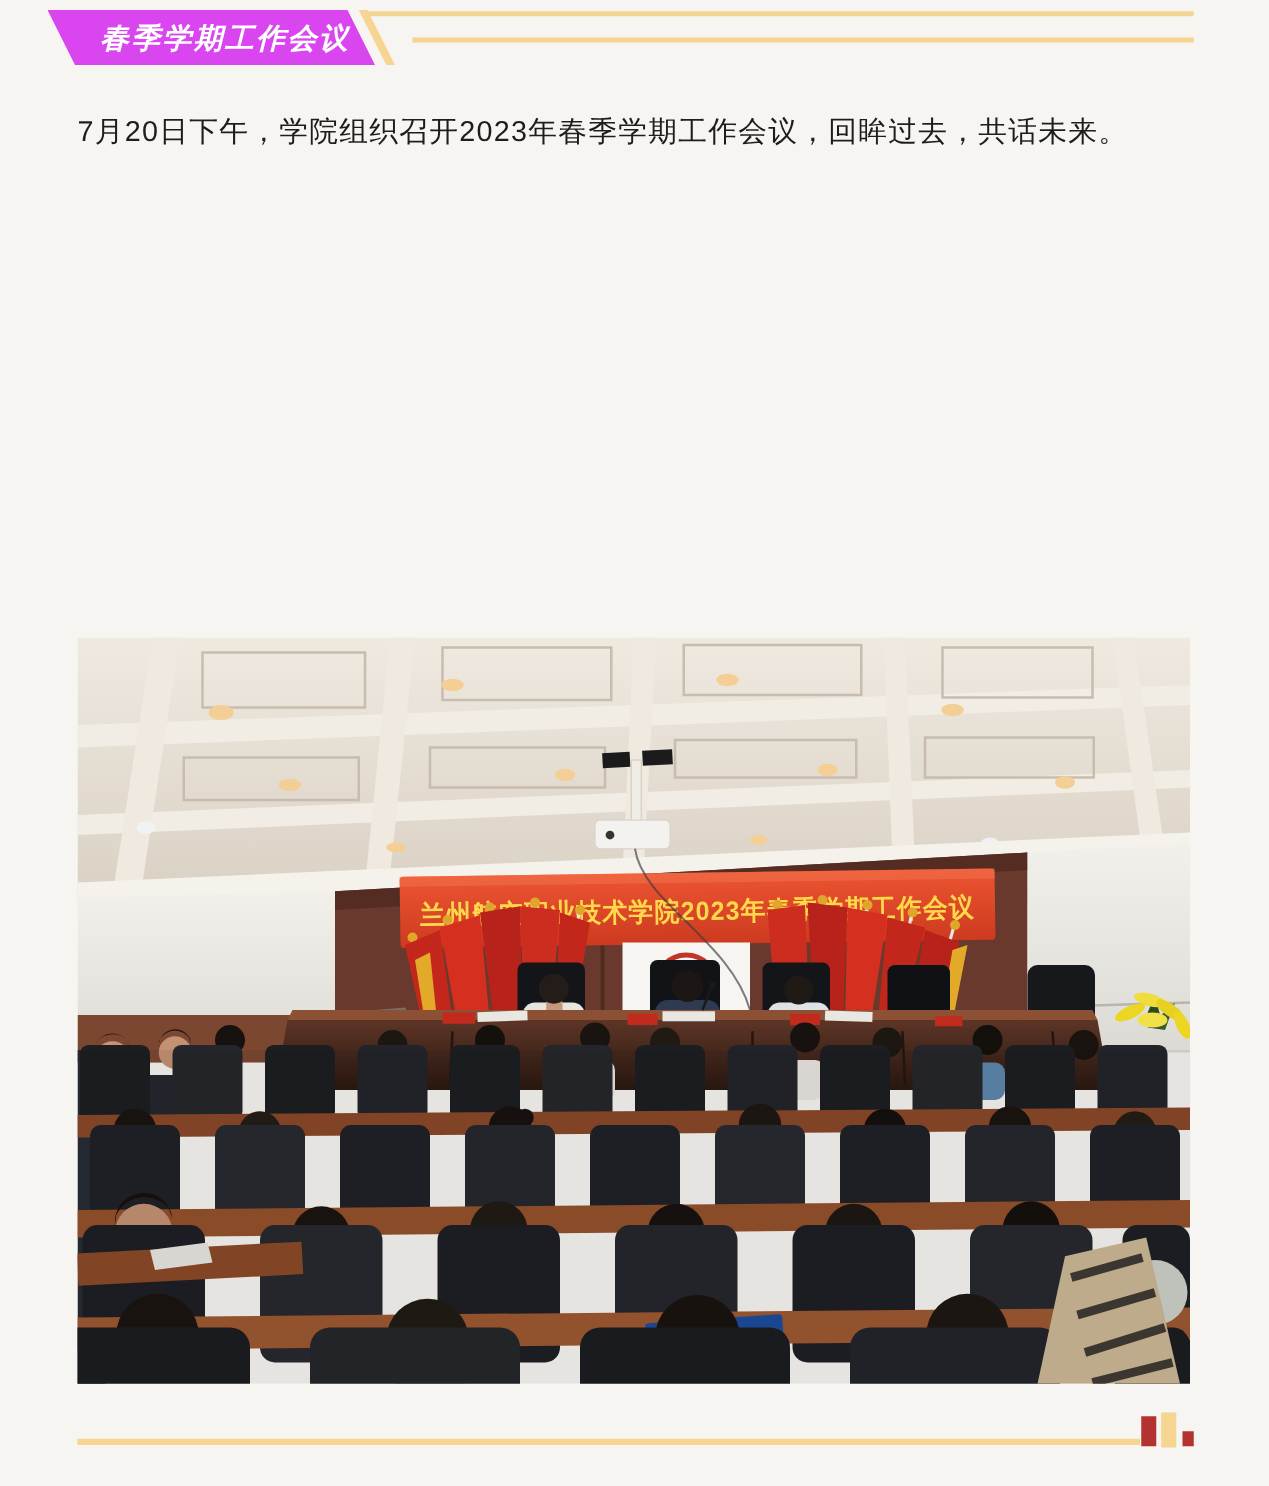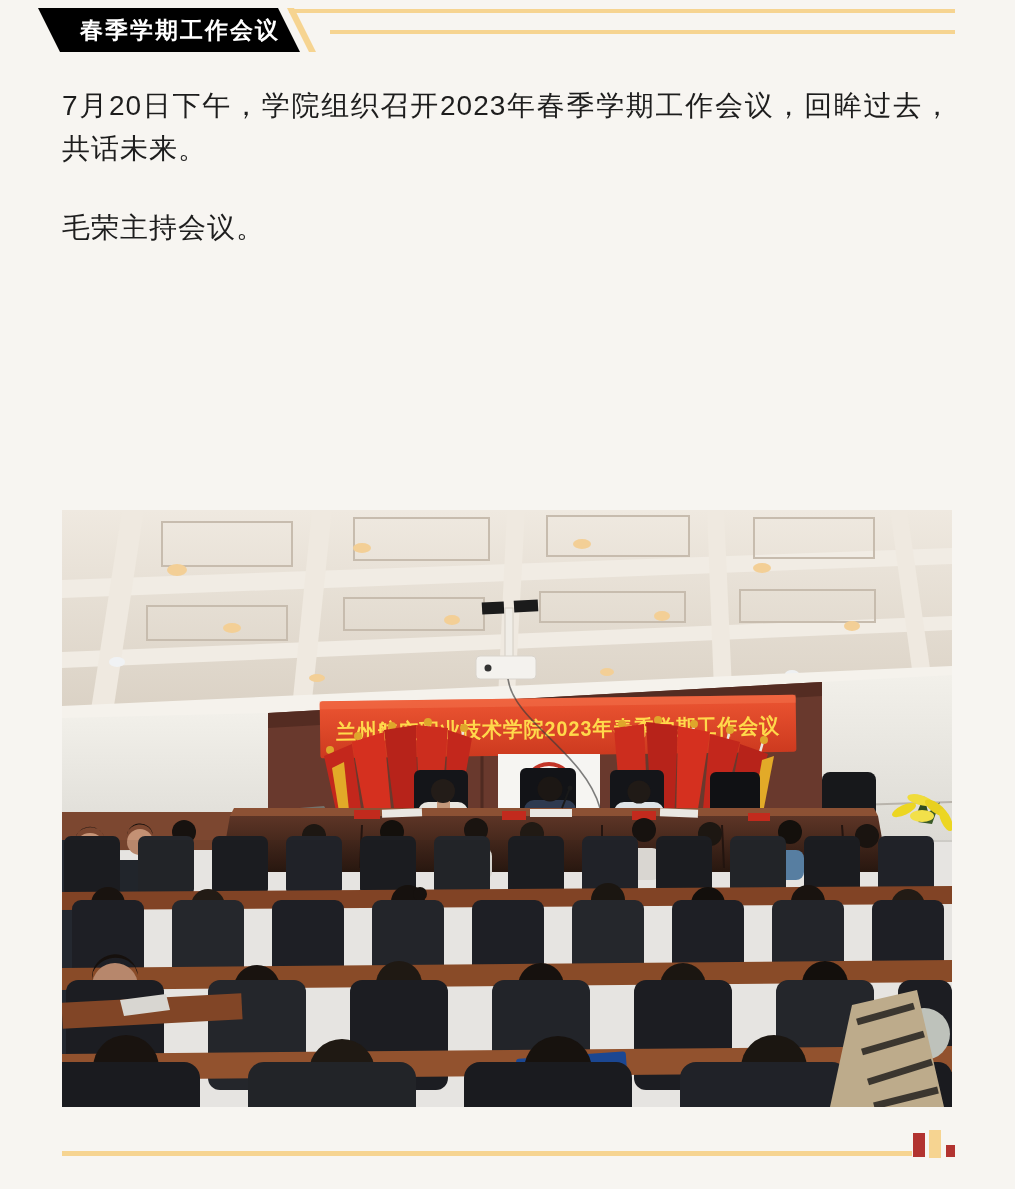--- a/index.html
+++ b/index.html
@@ -4,39 +4,40 @@
 <style>
   html,body{margin:0;padding:0;}
   body{
     width:1015px;height:1189px;position:relative;overflow:hidden;
     background:#f7f5f1;
     font-family:"Liberation Sans", sans-serif;
   }
   
   .ribbon{
     position:absolute;left:38px;top:8px;width:262px;height:59px;
-    background:#000000;
+    background:#d946ef;
     clip-path:polygon(0px 0px,240px 0px,262px 44px,22px 44px);
+    font-style:italic;
   }
   .ribbon span{
     display:block;line-height:44px;padding-left:42px;
     color:#ffffff;font-size:23px;font-weight:bold;letter-spacing:2px;
   }
   .diag{
     position:absolute;left:285px;top:8px;width:34px;height:44px;
     background:#f6d491;
     clip-path:polygon(2px 0px,9px 0px,31px 44px,24px 44px);
   }
   .hline{position:absolute;height:4px;background:#f6d491;}
   .hline1{left:289px;top:9px;width:666px;}
   .hline2{left:330px;top:30px;width:625px;}
   
   .content{position:absolute;left:62px;top:84px;width:890px;}
   .content p{
-    margin:0 0 36px 0;font-size:28px;line-height:43px;color:#1d1d1d;
+    margin:0 0 36px 0;font-size:23px;line-height:43px;color:#1d1d1d;
     letter-spacing:1px;text-align:justify;
   }
   
   figure.photo{position:absolute;left:62px;top:510px;width:890px;height:597px;margin:0;}
   figure.photo svg{display:block;}
   
   .footer-line{position:absolute;left:62px;top:1151px;width:850px;height:5px;background:#f6d491;}
   .bar{position:absolute;}
   .bar-red{left:913px;top:1133px;width:12px;height:24px;background:#b23330;}
   .bar-yellow{left:929px;top:1130px;width:12px;height:28px;background:#f6d491;}
@@ -49,21 +50,20 @@
   <div class="ribbon">
     <span>春季学期工作会议</span>
   </div>
   <div class="diag"></div>
   <div class="hline hline1"></div>
   <div class="hline hline2"></div>
 </header>
 
 <main class="content">
   <p>7月20日下午，学院组织召开2023年春季学期工作会议，回眸过去，共话未来。</p>
-  <p>毛荣主持会议。</p>
 </main>
 
 <figure class="photo">
 <svg viewBox="0 0 890 597" width="890" height="597" xmlns="http://www.w3.org/2000/svg">
   <defs>
     <linearGradient id="bannerGrad" x1="0" y1="0" x2="0" y2="1">
       <stop offset="0" stop-color="#ec5532"></stop>
           <stop offset="1" stop-color="#cd3a1f"></stop>
     </linearGradient>
     <linearGradient id="ceilGrad" x1="0" y1="0" x2="0" y2="1">

